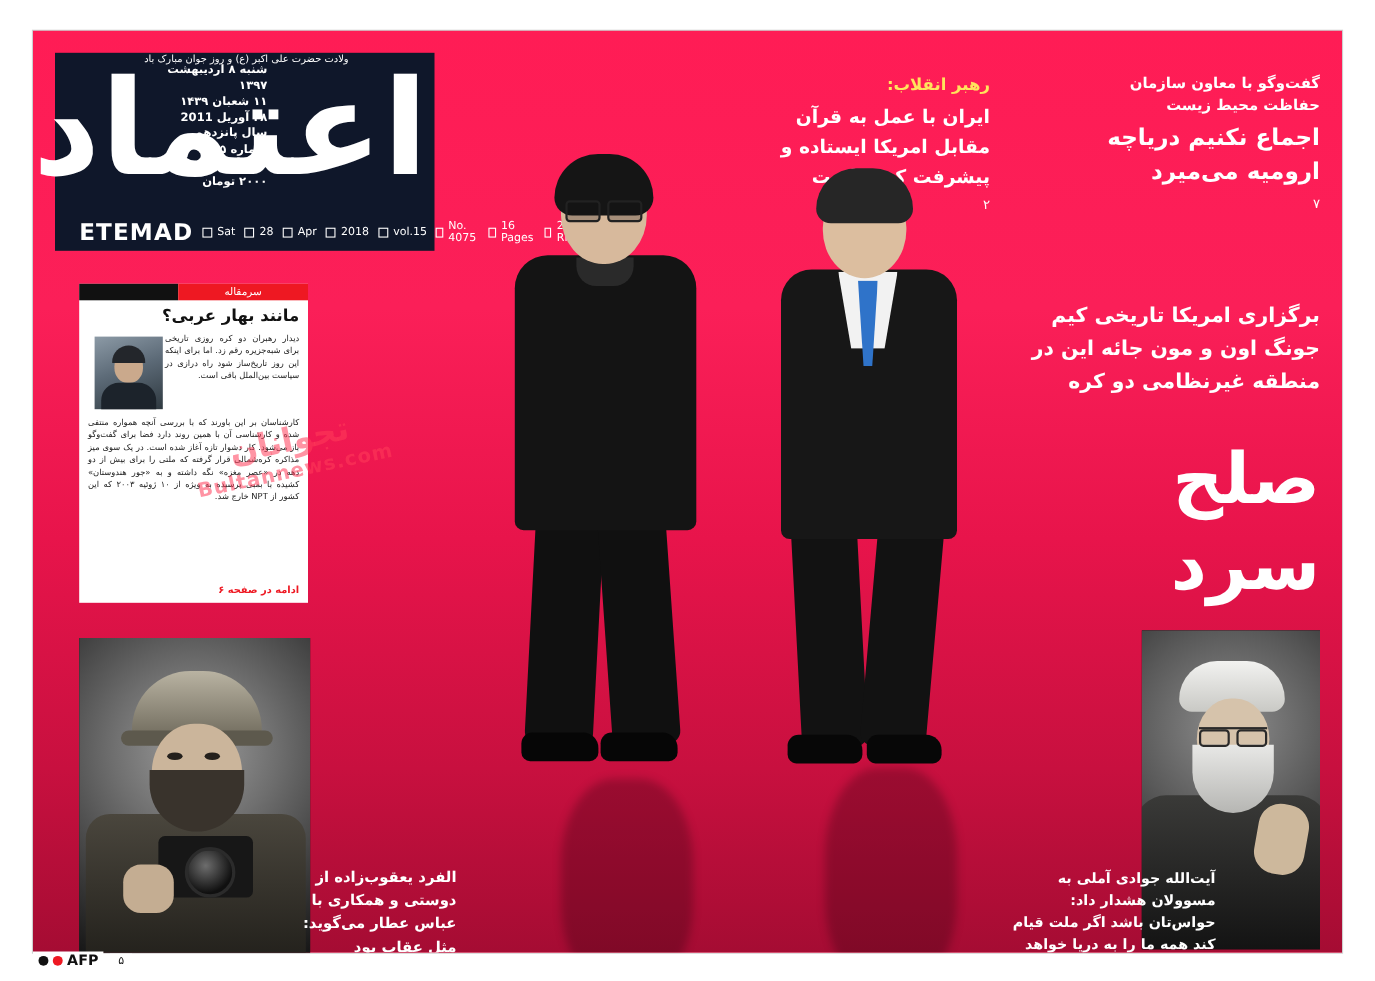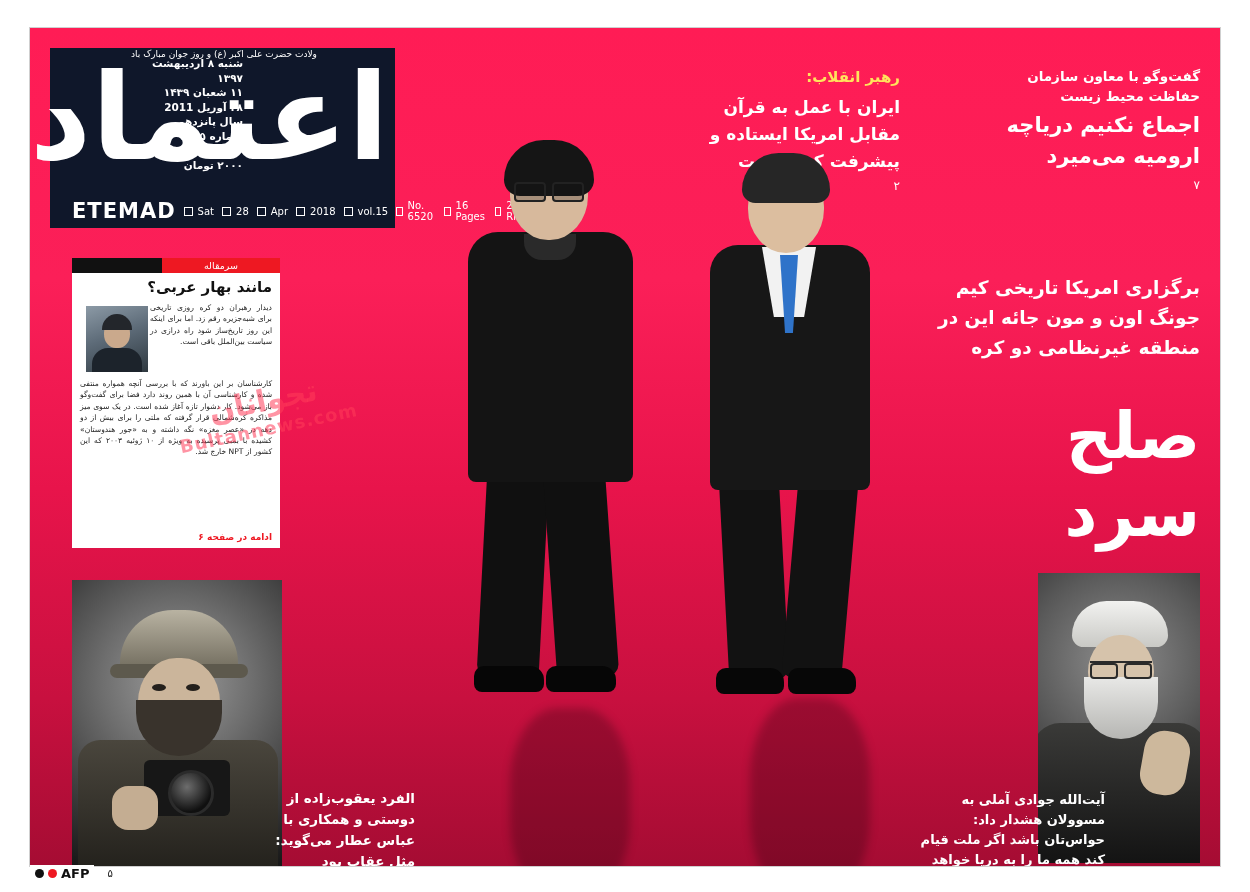--- a/index.html
+++ b/index.html
@@ -281,21 +281,21 @@
         <span class="itm">
             <i class="sq"></i>
             <span>2018</span>
           </span>
         <span class="itm">
             <i class="sq"></i>
             <span>vol.15</span>
           </span>
         <span class="itm">
             <i class="sq"></i>
-            <span>No. 6520</span>
+            <span>No. 4075</span>
           </span>
         <span class="itm">
             <i class="sq"></i>
             <span>16 Pages</span>
           </span>
         <span class="itm">
             <i class="sq"></i>
             <span>20000 Rials</span>
           </span>
       </div>

